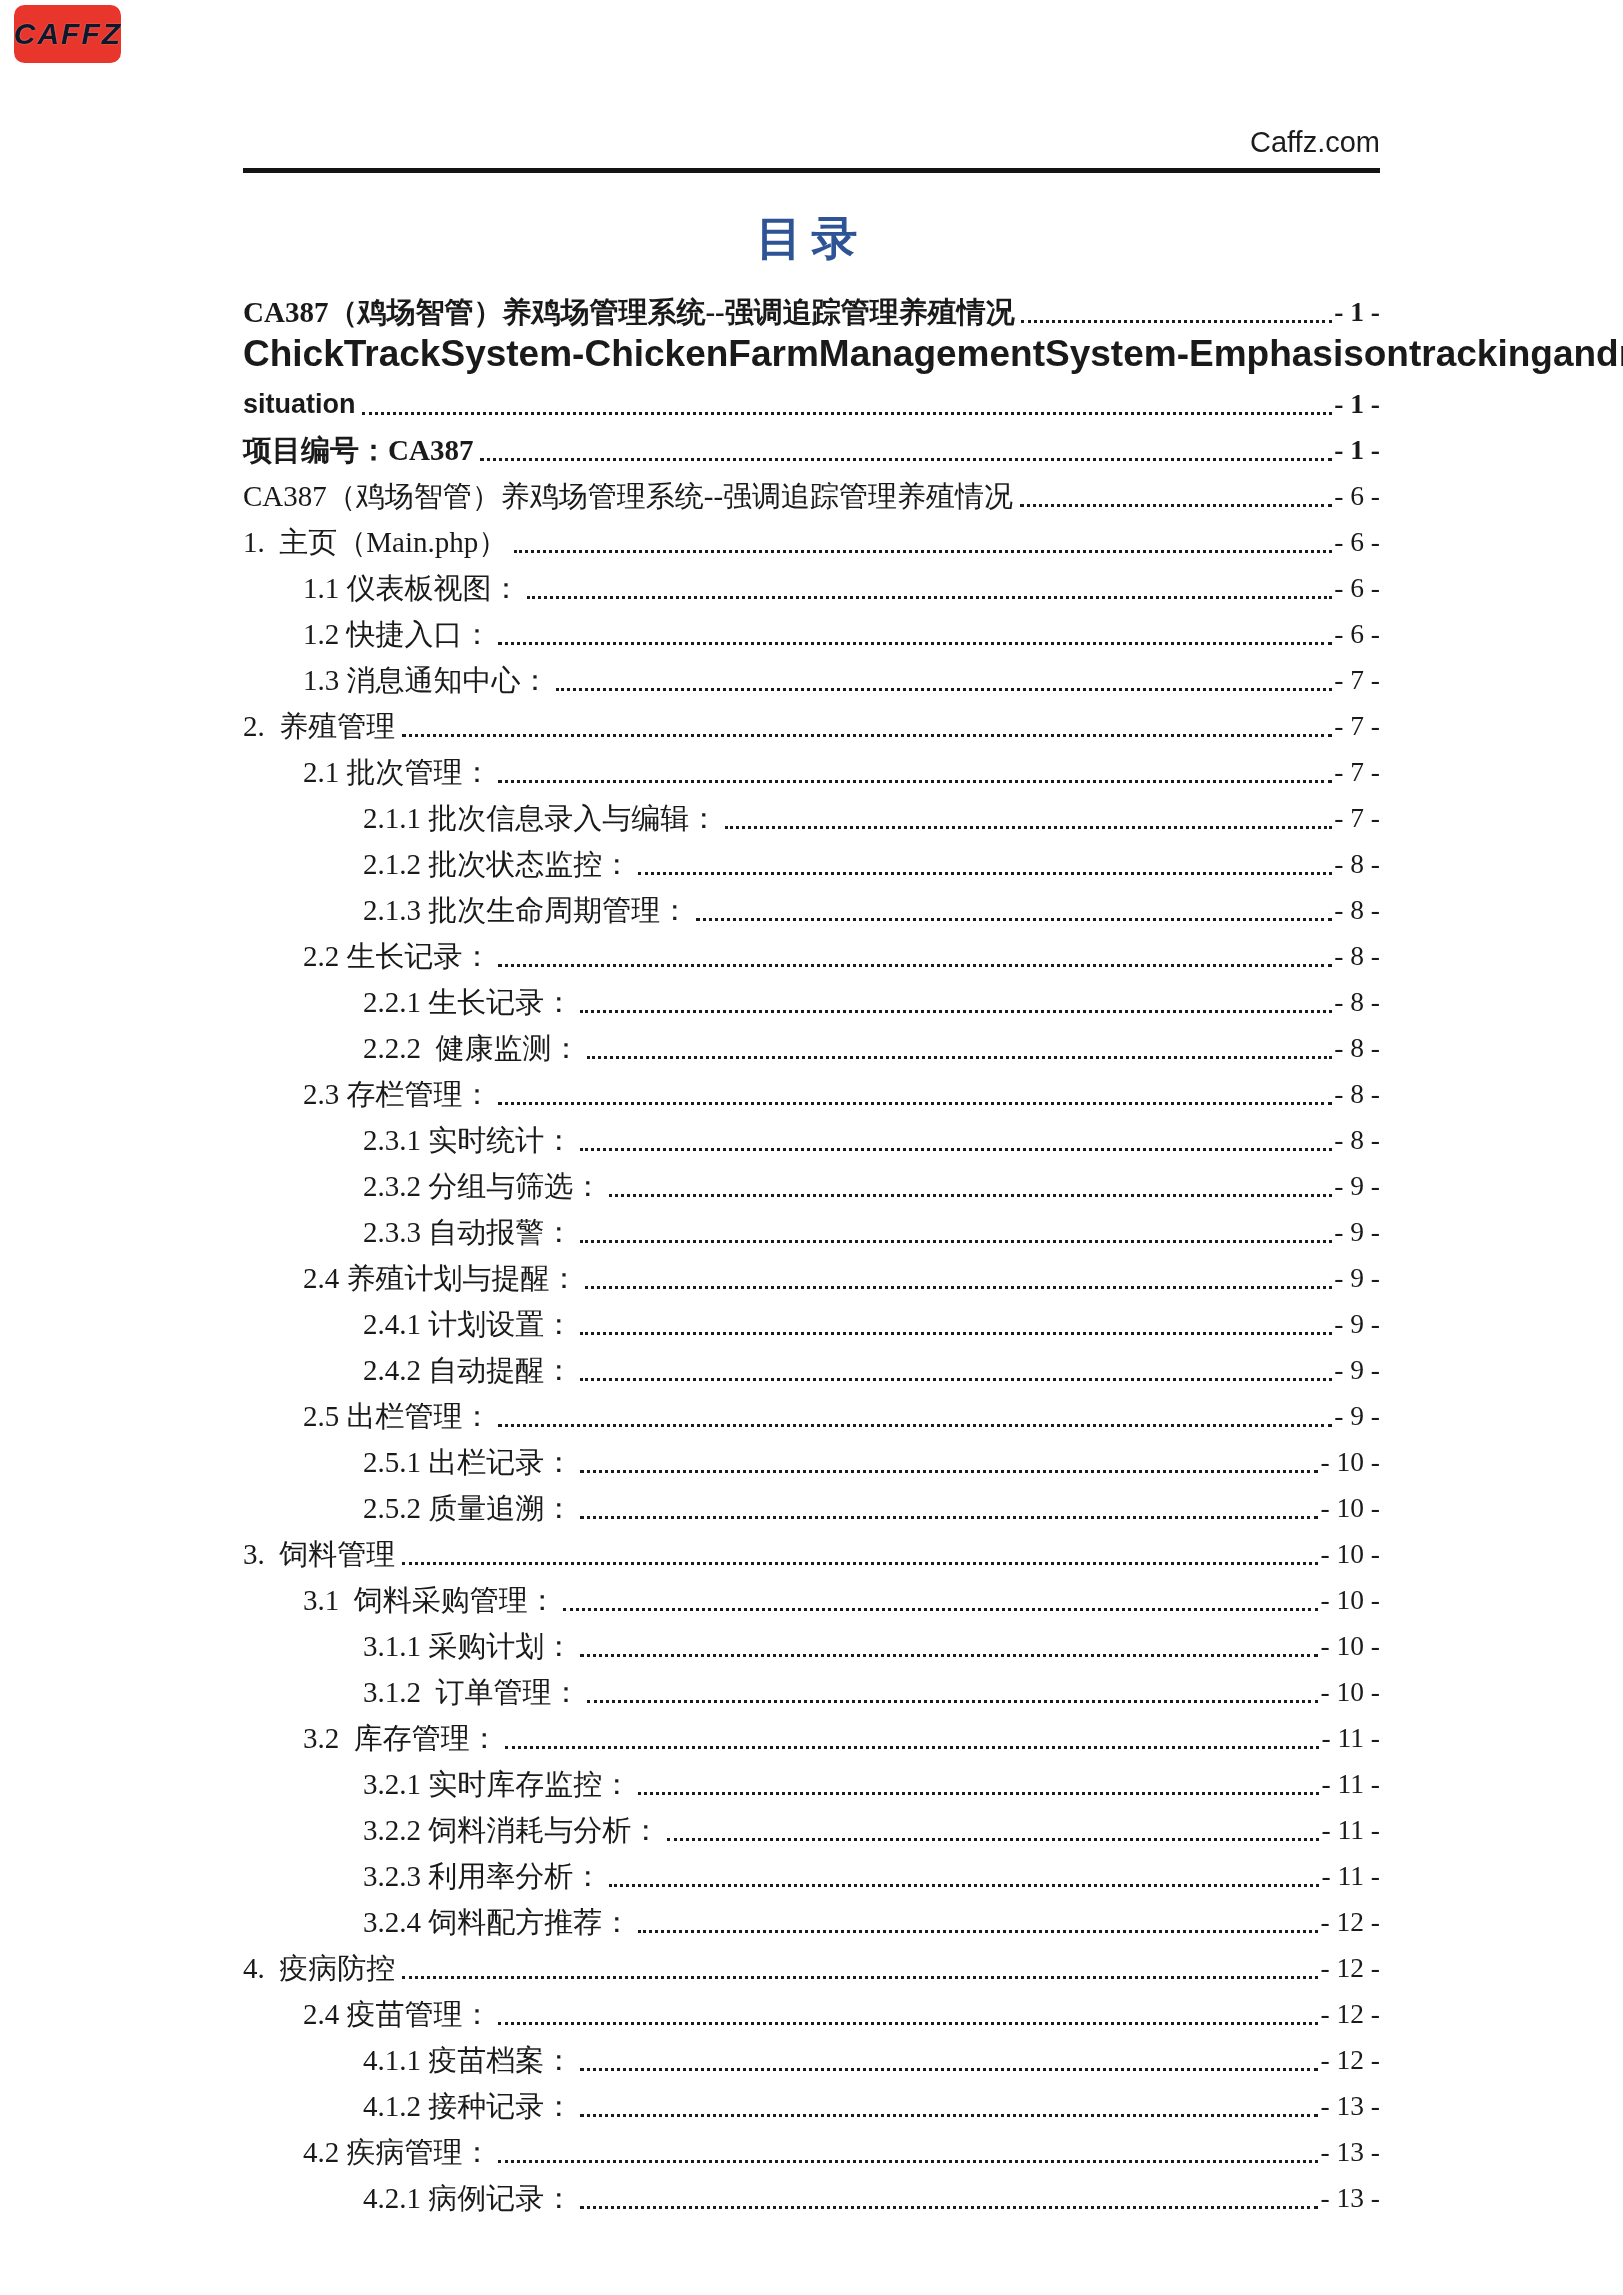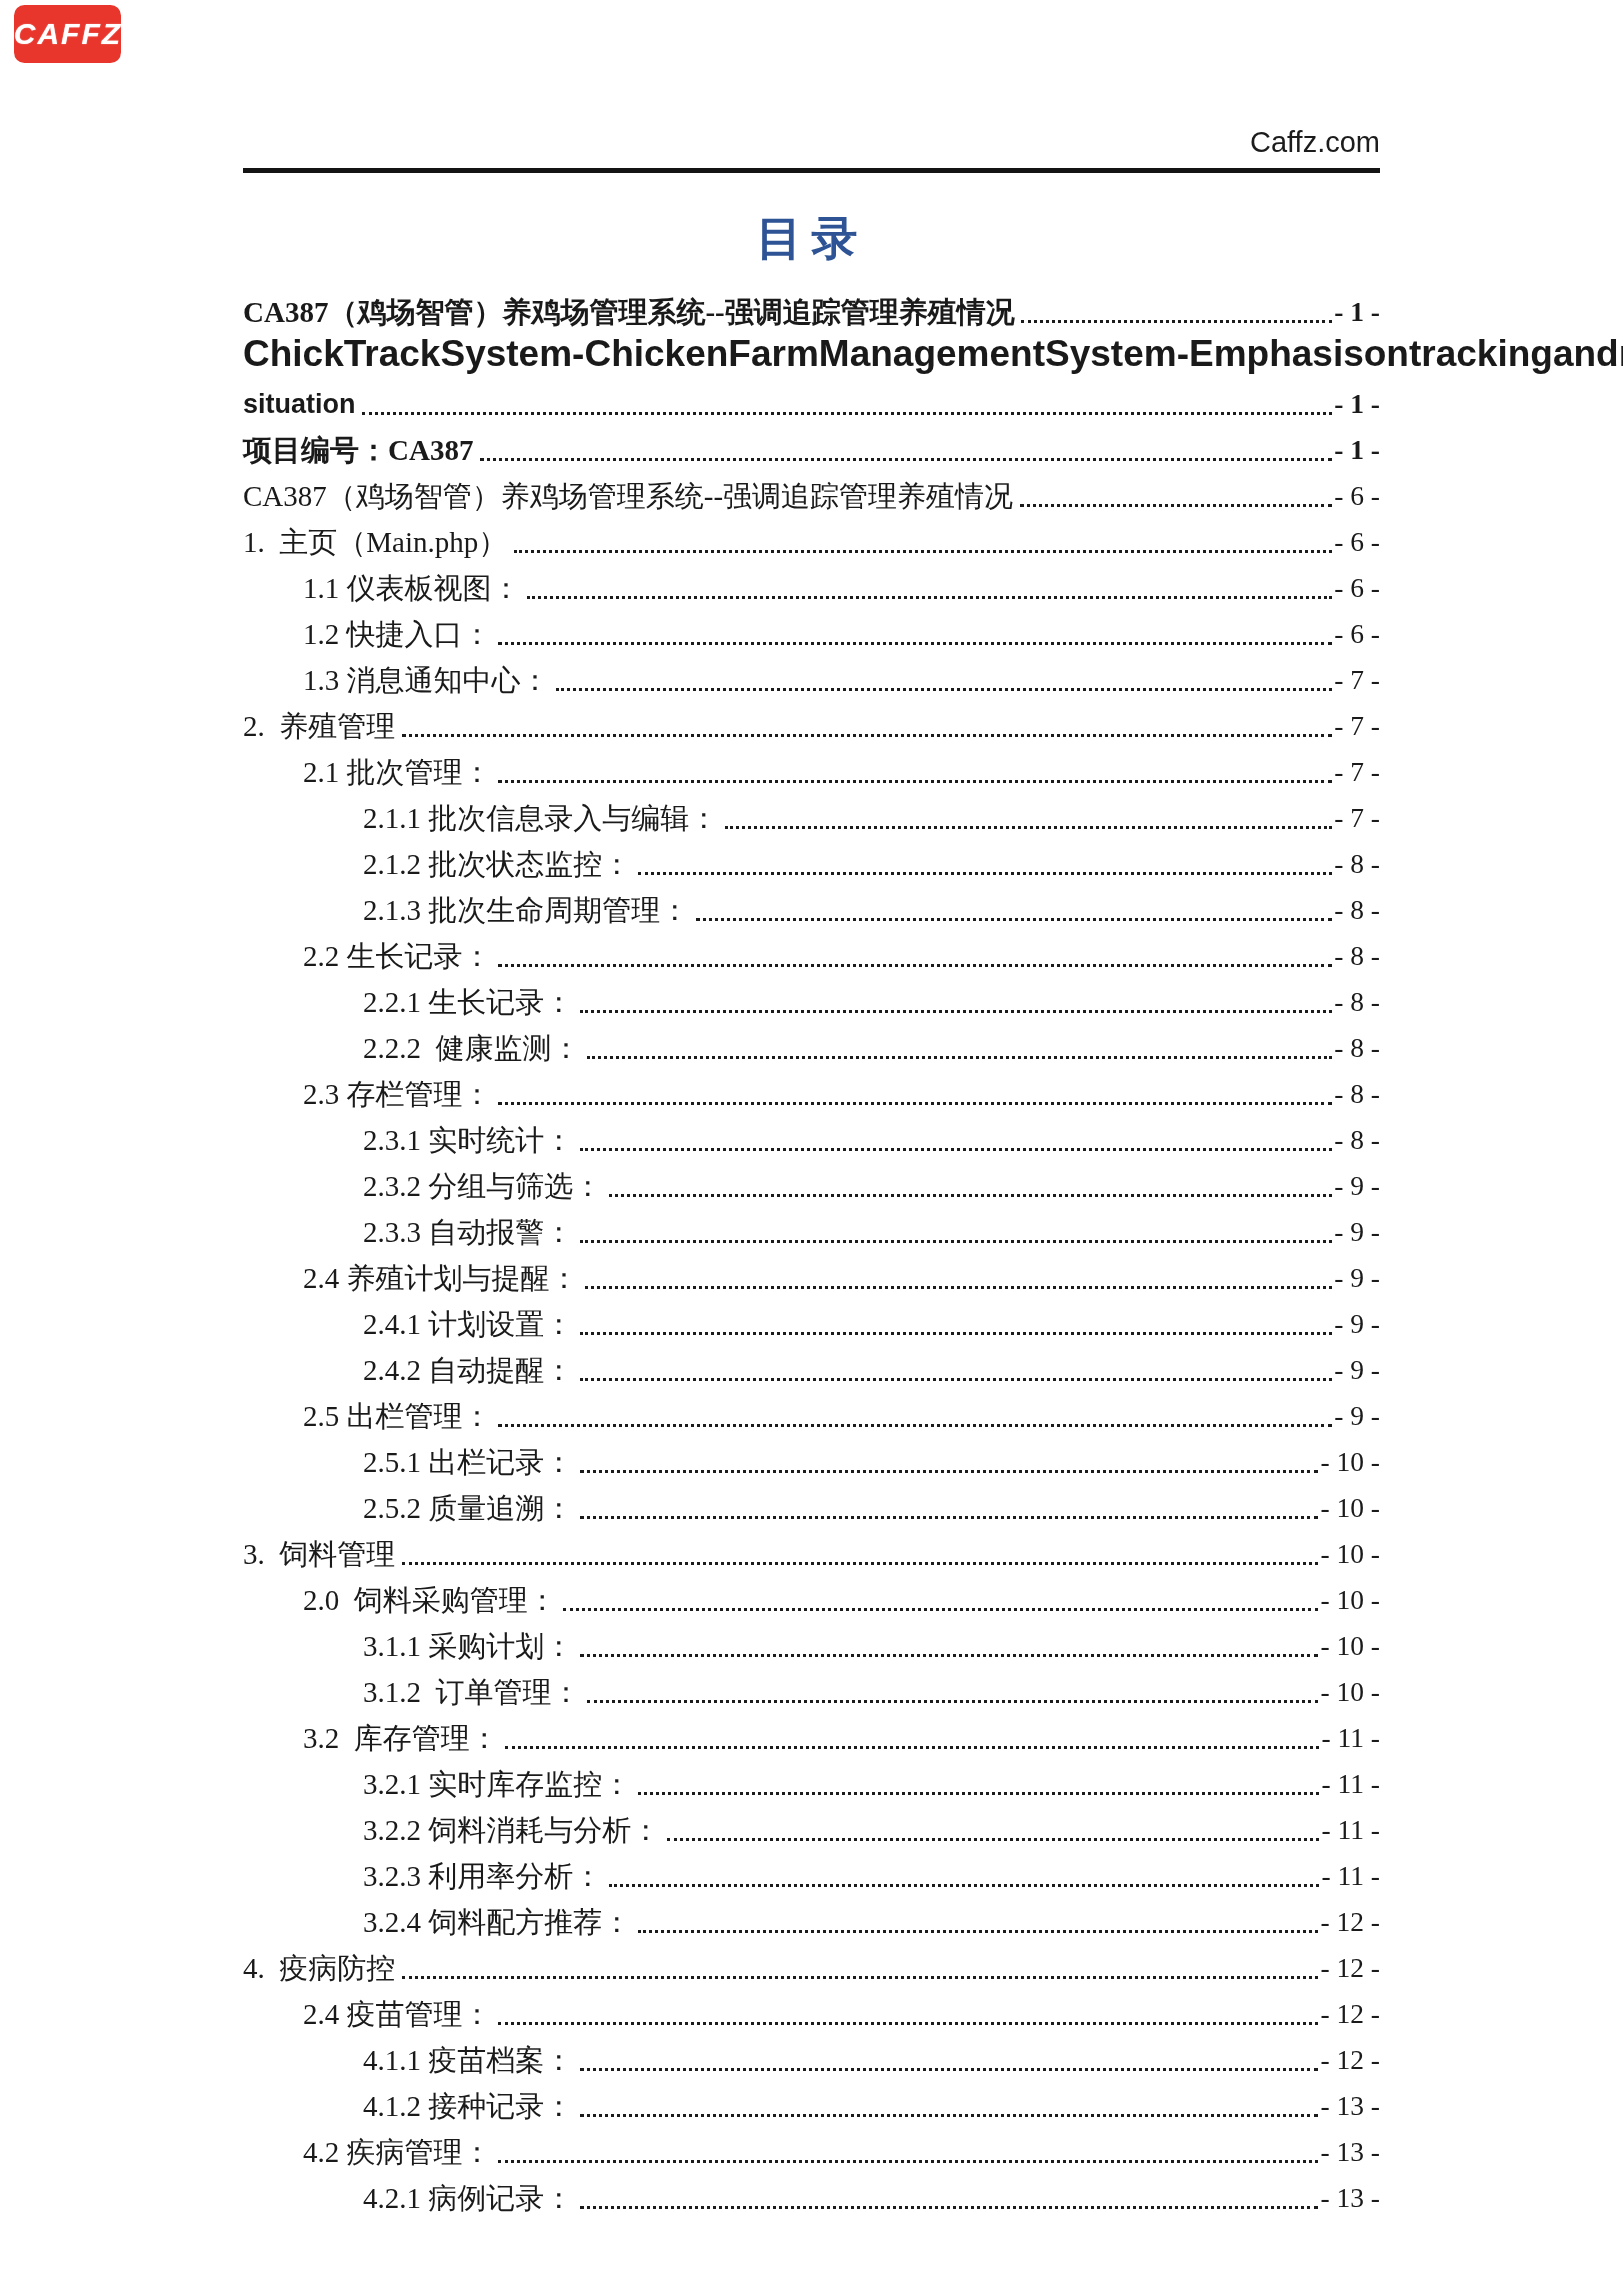--- a/index.html
+++ b/index.html
@@ -18,21 +18,21 @@
     position: absolute; left: 14.4px; top: 5.2px;
     width: 107px; height: 58px;
     background: #e8362c;
     border-radius: 10.5px;
     display: flex; align-items: center; justify-content: center;
   }
   .logo span {
     font-family: "Liberation Sans", "DejaVu Sans", sans-serif;
     font-weight: 700; font-style: italic;
     font-size: 30px; letter-spacing: 2px;
-    color: #ffffff; text-shadow: 0 0 1.3px rgba(255,255,255,.6);
+    color: #0f172a; text-shadow: 0 0 1.3px rgba(255,255,255,.6);
   }
 
   
   .site-name {
     position: absolute; top: 126px; right: 243px;
     font-family: "Liberation Sans", "DejaVu Sans", sans-serif;
     font-size: 29px; color: #1c1c1c;
   }
   .header-rule {
     position: absolute; left: 243px; right: 243px; top: 168px;
@@ -227,21 +227,21 @@
     <span class="toc-label">2.5.2 质量追溯：</span>
     <div class="toc-leader"></div>
     <span class="toc-page">- 10 -</span>
   </div>
       <div class="toc-row">
     <span class="toc-label">3.  饲料管理</span>
     <div class="toc-leader"></div>
     <span class="toc-page">- 10 -</span>
   </div>
       <div class="toc-row lvl1">
-    <span class="toc-label">2.0  饲料采购管理：</span>
+    <span class="toc-label">3.1  饲料采购管理：</span>
     <div class="toc-leader"></div>
     <span class="toc-page">- 10 -</span>
   </div>
       <div class="toc-row lvl2">
     <span class="toc-label">3.1.1 采购计划：</span>
     <div class="toc-leader"></div>
     <span class="toc-page">- 10 -</span>
   </div>
       <div class="toc-row lvl2">
     <span class="toc-label">3.1.2  订单管理：</span>

